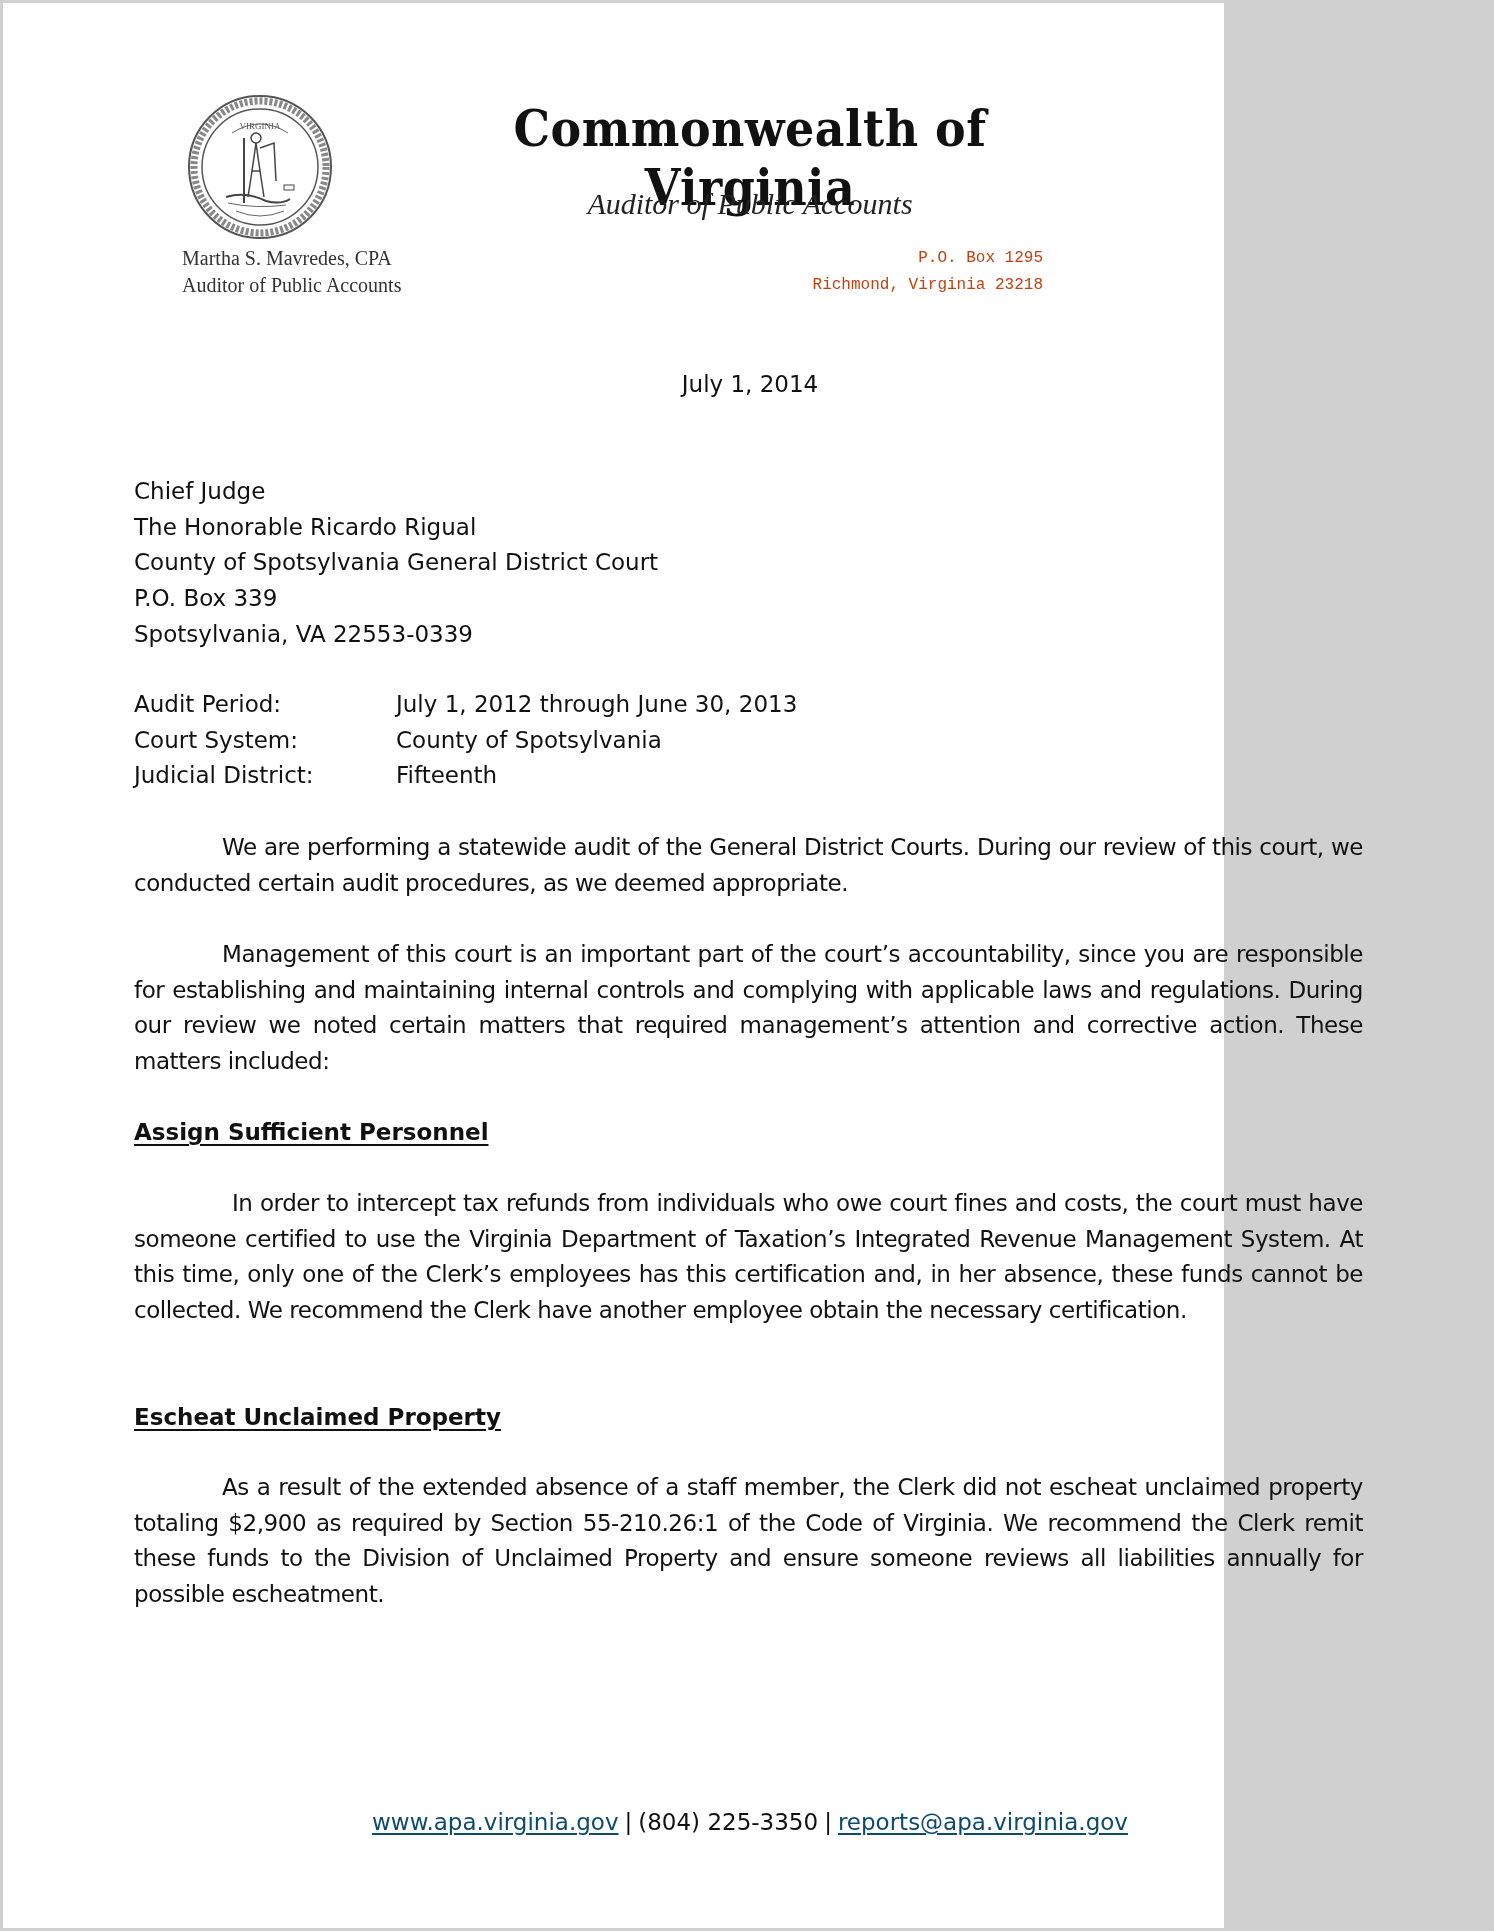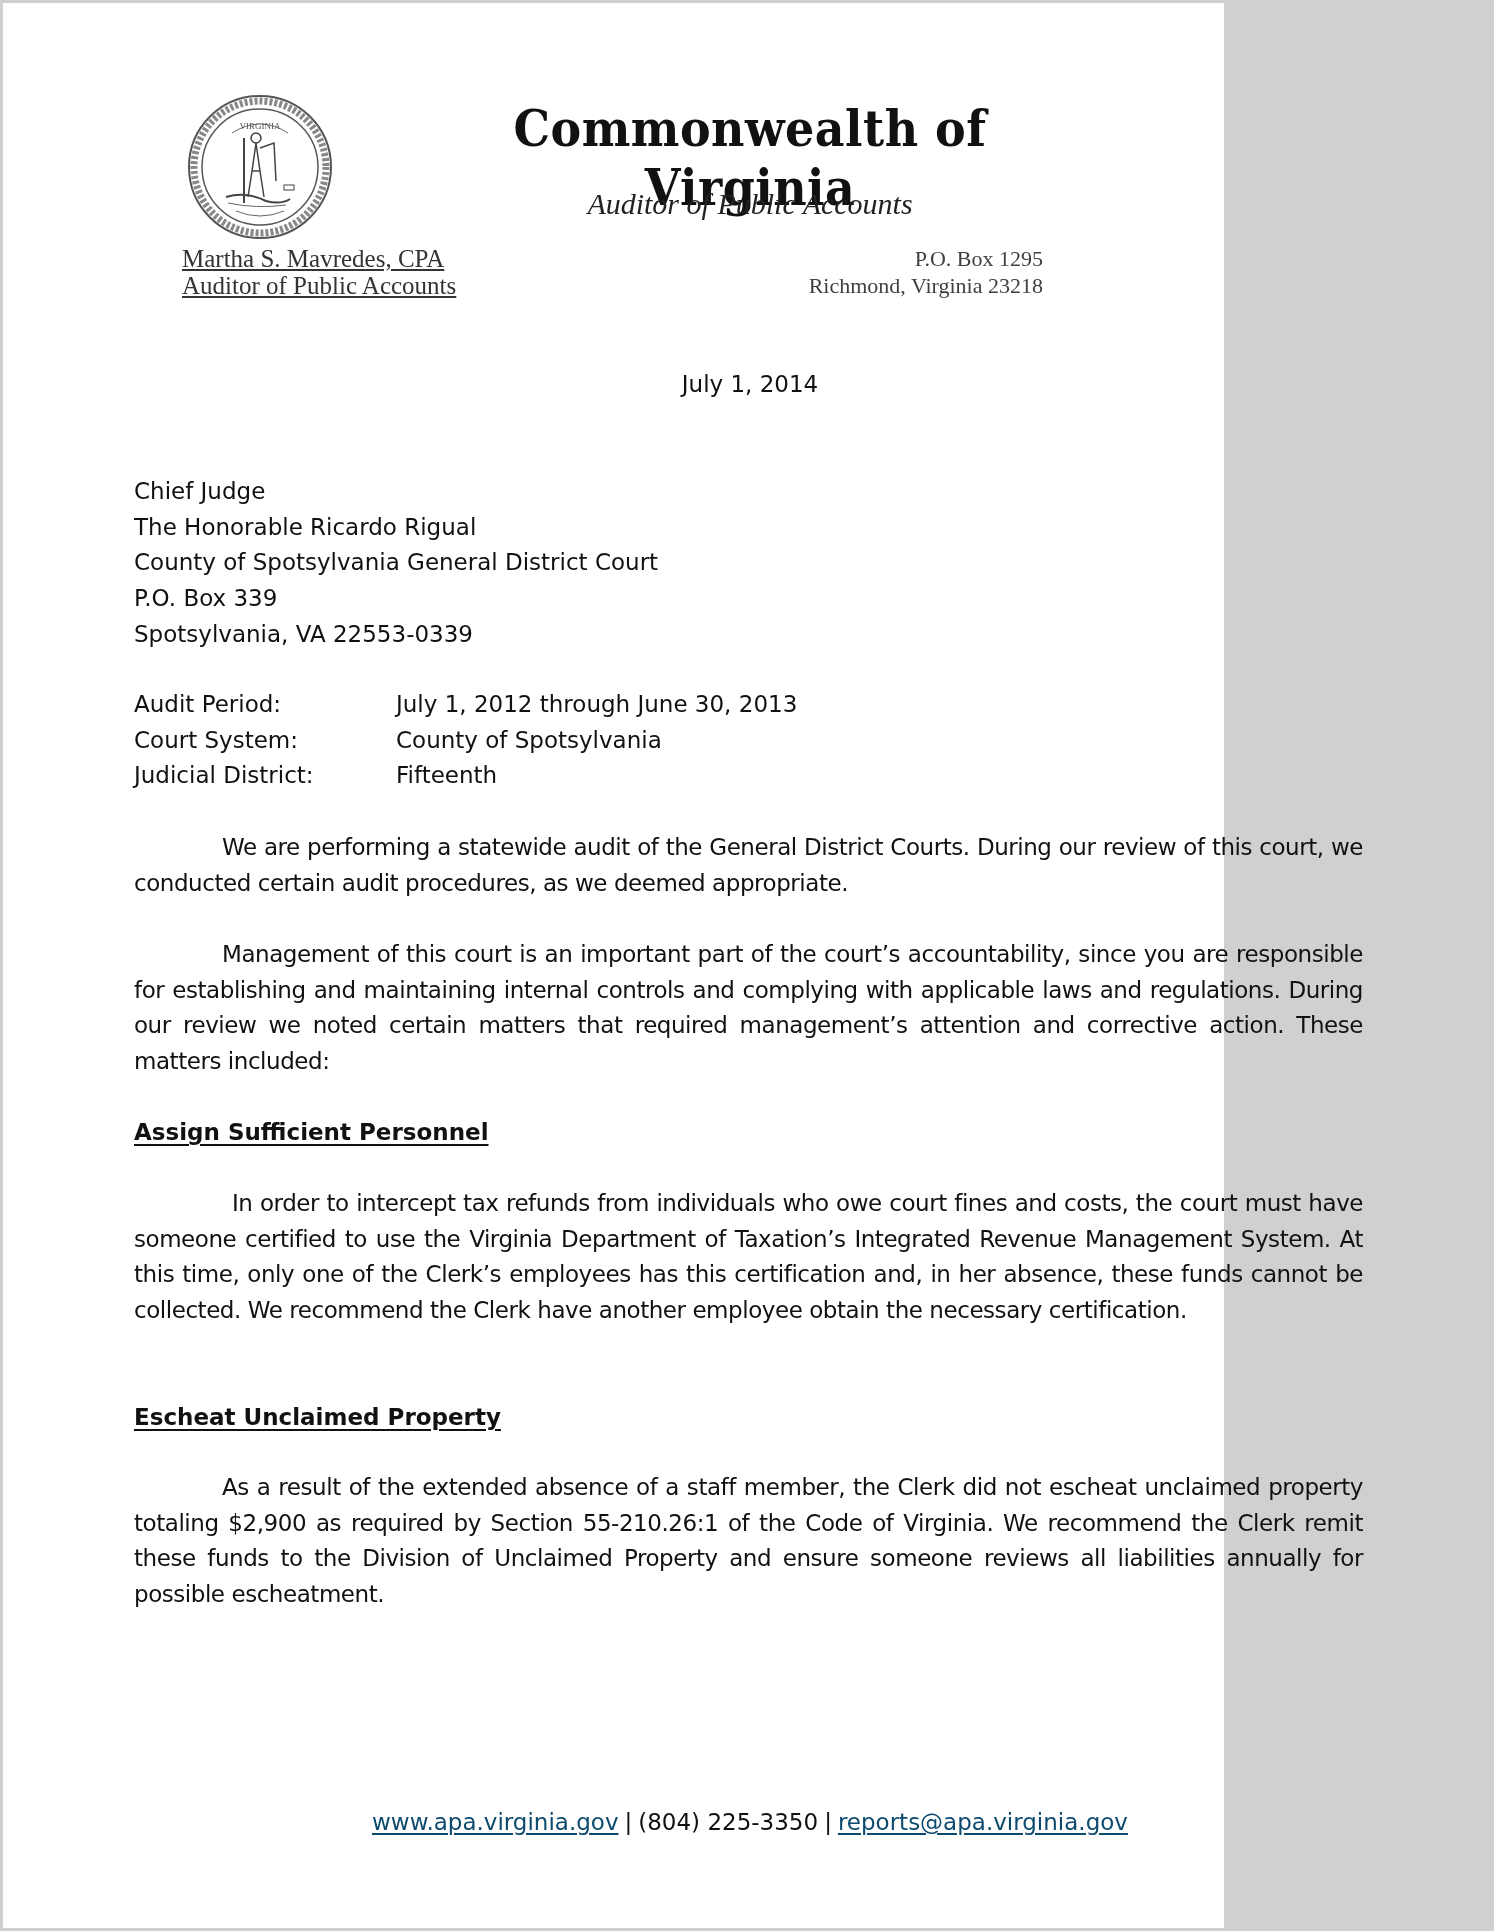--- a/index.html
+++ b/index.html
@@ -19,22 +19,22 @@
   .heading {
     left: 380px; top: 96px; width: 734px; text-align: center;
     font-family: "DejaVu Serif", "Liberation Serif", serif;
     font-weight: bold; font-size: 50px; letter-spacing: 0.5px; color: #111;
     transform: scaleX(0.92);
   }
   .subheading {
     left: 480px; top: 184px; width: 534px; text-align: center;
     font-style: italic; font-size: 30px;
   }
-  .hdr-left { left: 179px; top: 242px; font-size: 25px; line-height: 27px; color: #333; text-decoration: underline; }
-  .hdr-right { right: 181px; top: 242px; font-size: 22px; line-height: 27px; text-align: right; color: #404040; }
+  .hdr-left { left: 179px; top: 242px; font-size: 20px; line-height: 27px; color: #333; }
+  .hdr-right { right: 181px; top: 242px; font-size: 16px; line-height: 27px; text-align: right; color: #c2410c; font-family: Liberation Mono, monospace; }
 
   .date { left: 0; width: 1494px; top: 368px; text-align: center; font-size: 23px; }
 
   .block { left: 131px; width: 1229px; font-size: 23px; line-height: 35.7px; }
   .addr { top: 471px; }
   .audit { top: 684px; }
   .audit-row { display: flex; }
   .audit-label { width: 262px; }
 
   .para { text-align: justify; text-align-last: left; letter-spacing: -0.45px; word-spacing: 0px; }

